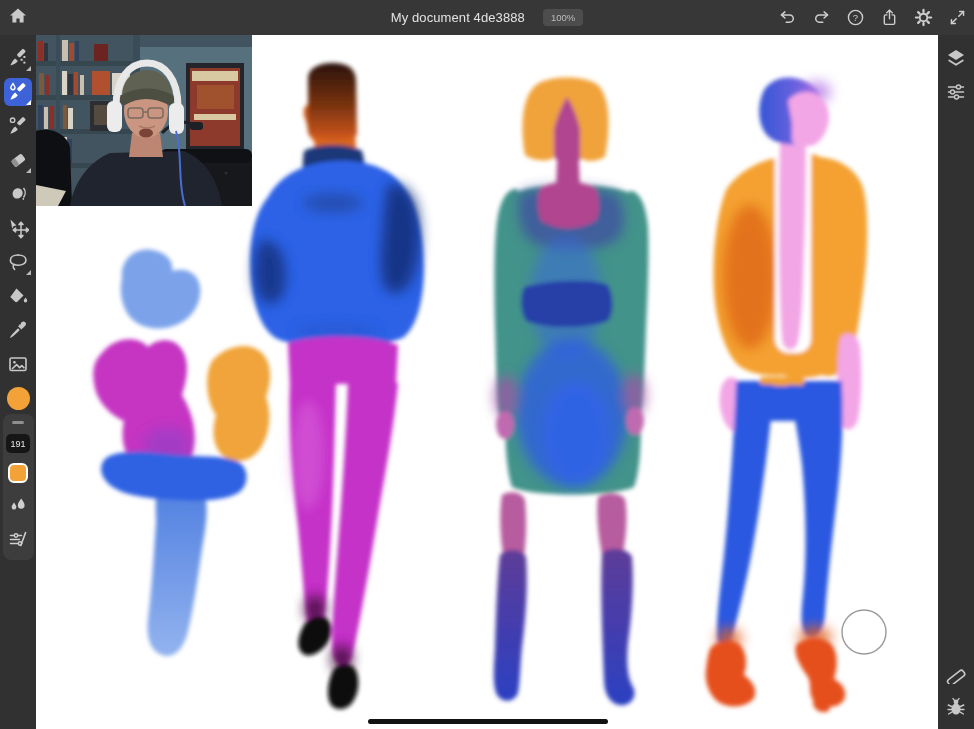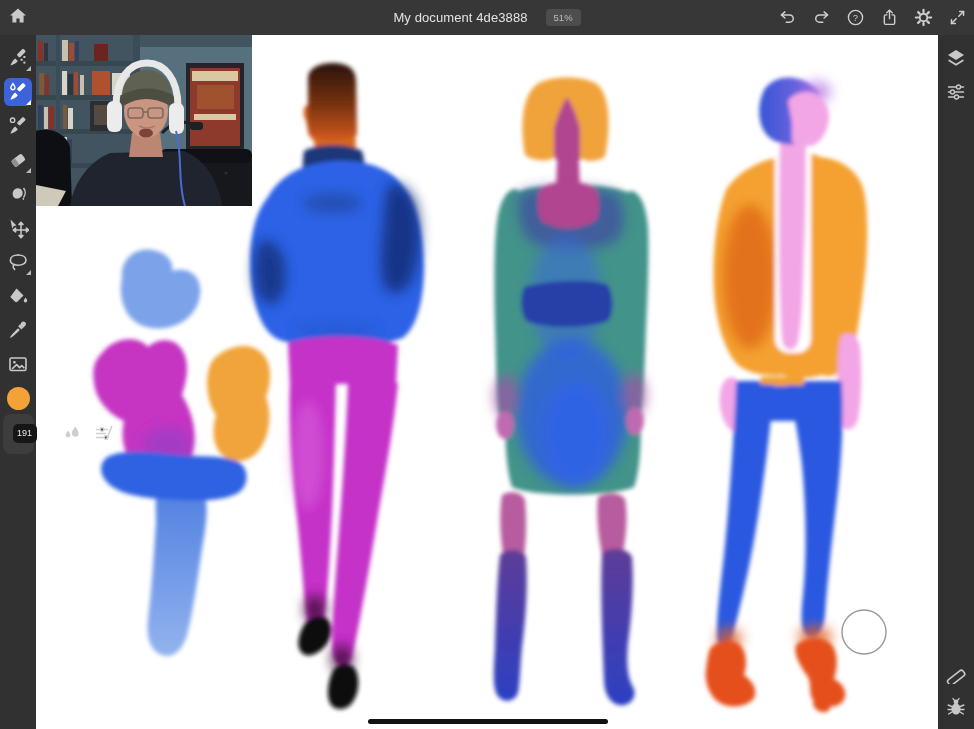--- a/index.html
+++ b/index.html
@@ -27,21 +27,21 @@
   .tool{width:34px;height:34px;display:flex;align-items:center;justify-content:center;
         position:relative;cursor:pointer;flex:0 0 auto;}
   .tool .sel-bg{position:absolute;left:3px;top:3px;width:28px;height:28px;border-radius:6px;background:transparent;}
   .tool.selected .sel-bg{background:#3e63d9;}
   .tool svg{position:relative;z-index:1;display:block;}
   .flyout-tri{position:absolute;right:4px;bottom:4px;width:0;height:0;z-index:2;
               border-left:5px solid transparent;border-bottom:5px solid #b9b9b9;}
   .tool.selected .flyout-tri{border-bottom-color:#fff;}
 
   .brush-preview{width:23px;height:23px;border-radius:50%;margin:6px 0 4px 0;flex:0 0 auto;cursor:pointer;}
-  .option-panel{width:31px;background:#3d3d3d;border-radius:8px;display:flex;flex-direction:row;
+  .option-panel{width:31px;background:#3d3d3d;border-radius:8px;display:flex;flex-direction:column;
                 align-items:center;padding:7px 0 9px 0;gap:10px;flex:0 0 auto;}
   .drag-dash{width:12px;height:3px;border-radius:2px;background:#8f8f8f;cursor:pointer;}
   .size-box{min-width:24px;height:19px;background:#161616;border-radius:5px;color:#e9e9e9;
             font-size:9px;display:flex;align-items:center;justify-content:center;padding:0 3px;cursor:pointer;}
   .color-swatch{width:20px;height:20px;border-radius:6px;border:2px solid #fff;cursor:pointer;}
   .panel-icon{width:24px;height:24px;display:flex;align-items:center;justify-content:center;cursor:pointer;}
   .spacer{flex:1 1 auto;}
 
   
   .canvas{position:absolute;left:36px;top:35px;width:902px;height:694px;background:#ffffff;overflow:hidden;}
@@ -58,21 +58,21 @@
   <div class="topbar">
     <div class="home-btn">
       <span>
         <svg width="20" height="20" viewBox="0 0 20 20">
             <path d="M10,2.6 L18,9.4 h-2.4 V16.6 h-4 v-4.2 h-3.2 v4.2 h-4 V9.4 H2 Z" fill="#c9c9c9"></path>
           </svg>
       </span>
     </div>
     <div class="title-group">
       <span class="doc-title">My document 4de3888</span>
-      <span class="zoom-badge">51%</span>
+      <span class="zoom-badge">100%</span>
     </div>
     <div class="topbar-right">
       <span class="tb-icon">
         <svg width="19" height="19" viewBox="0 0 22 22" fill="none" stroke="#cfcfcf" stroke-width="1.7" stroke-linecap="round" stroke-linejoin="round">
             <path d="M8,4.5 L4,8 L8,11.5"></path>
             <path d="M4,8 H13.5 a4.2,4.2 0 0 1 0,8.4 H9.5"></path>
           </svg>
       </span>
       <span class="tb-icon">
         <svg width="19" height="19" viewBox="0 0 22 22" fill="none" stroke="#cfcfcf" stroke-width="1.7" stroke-linecap="round" stroke-linejoin="round">

